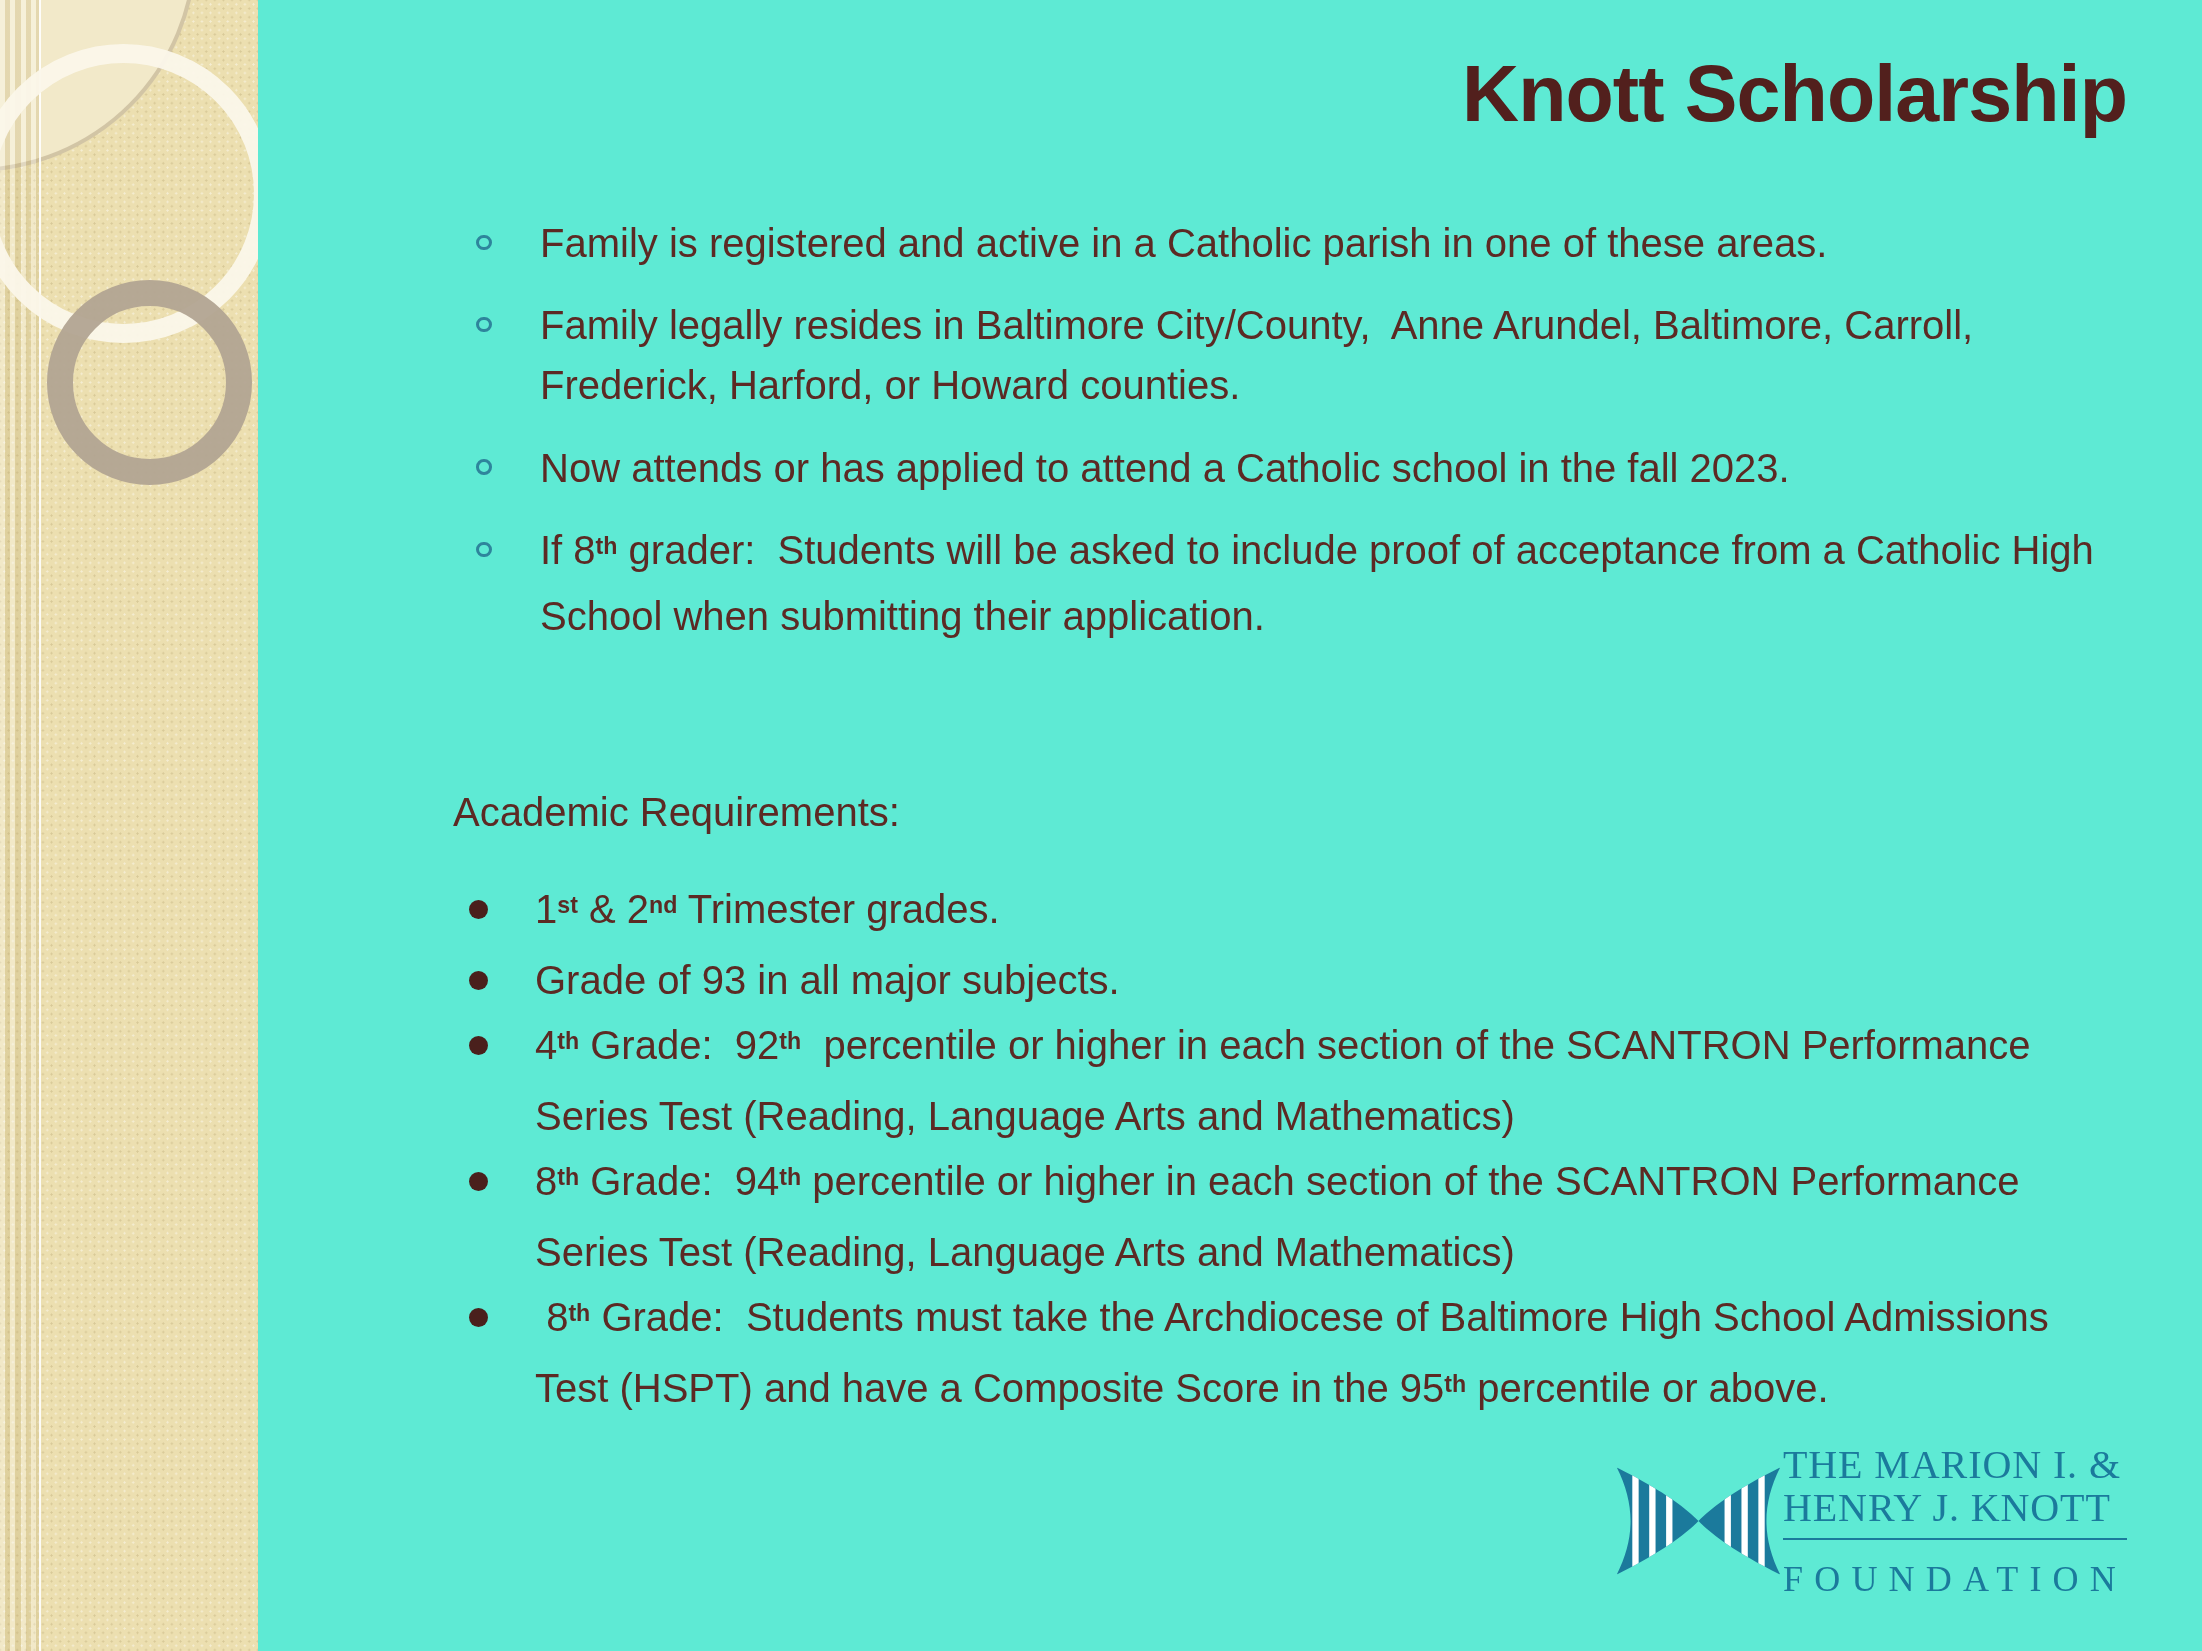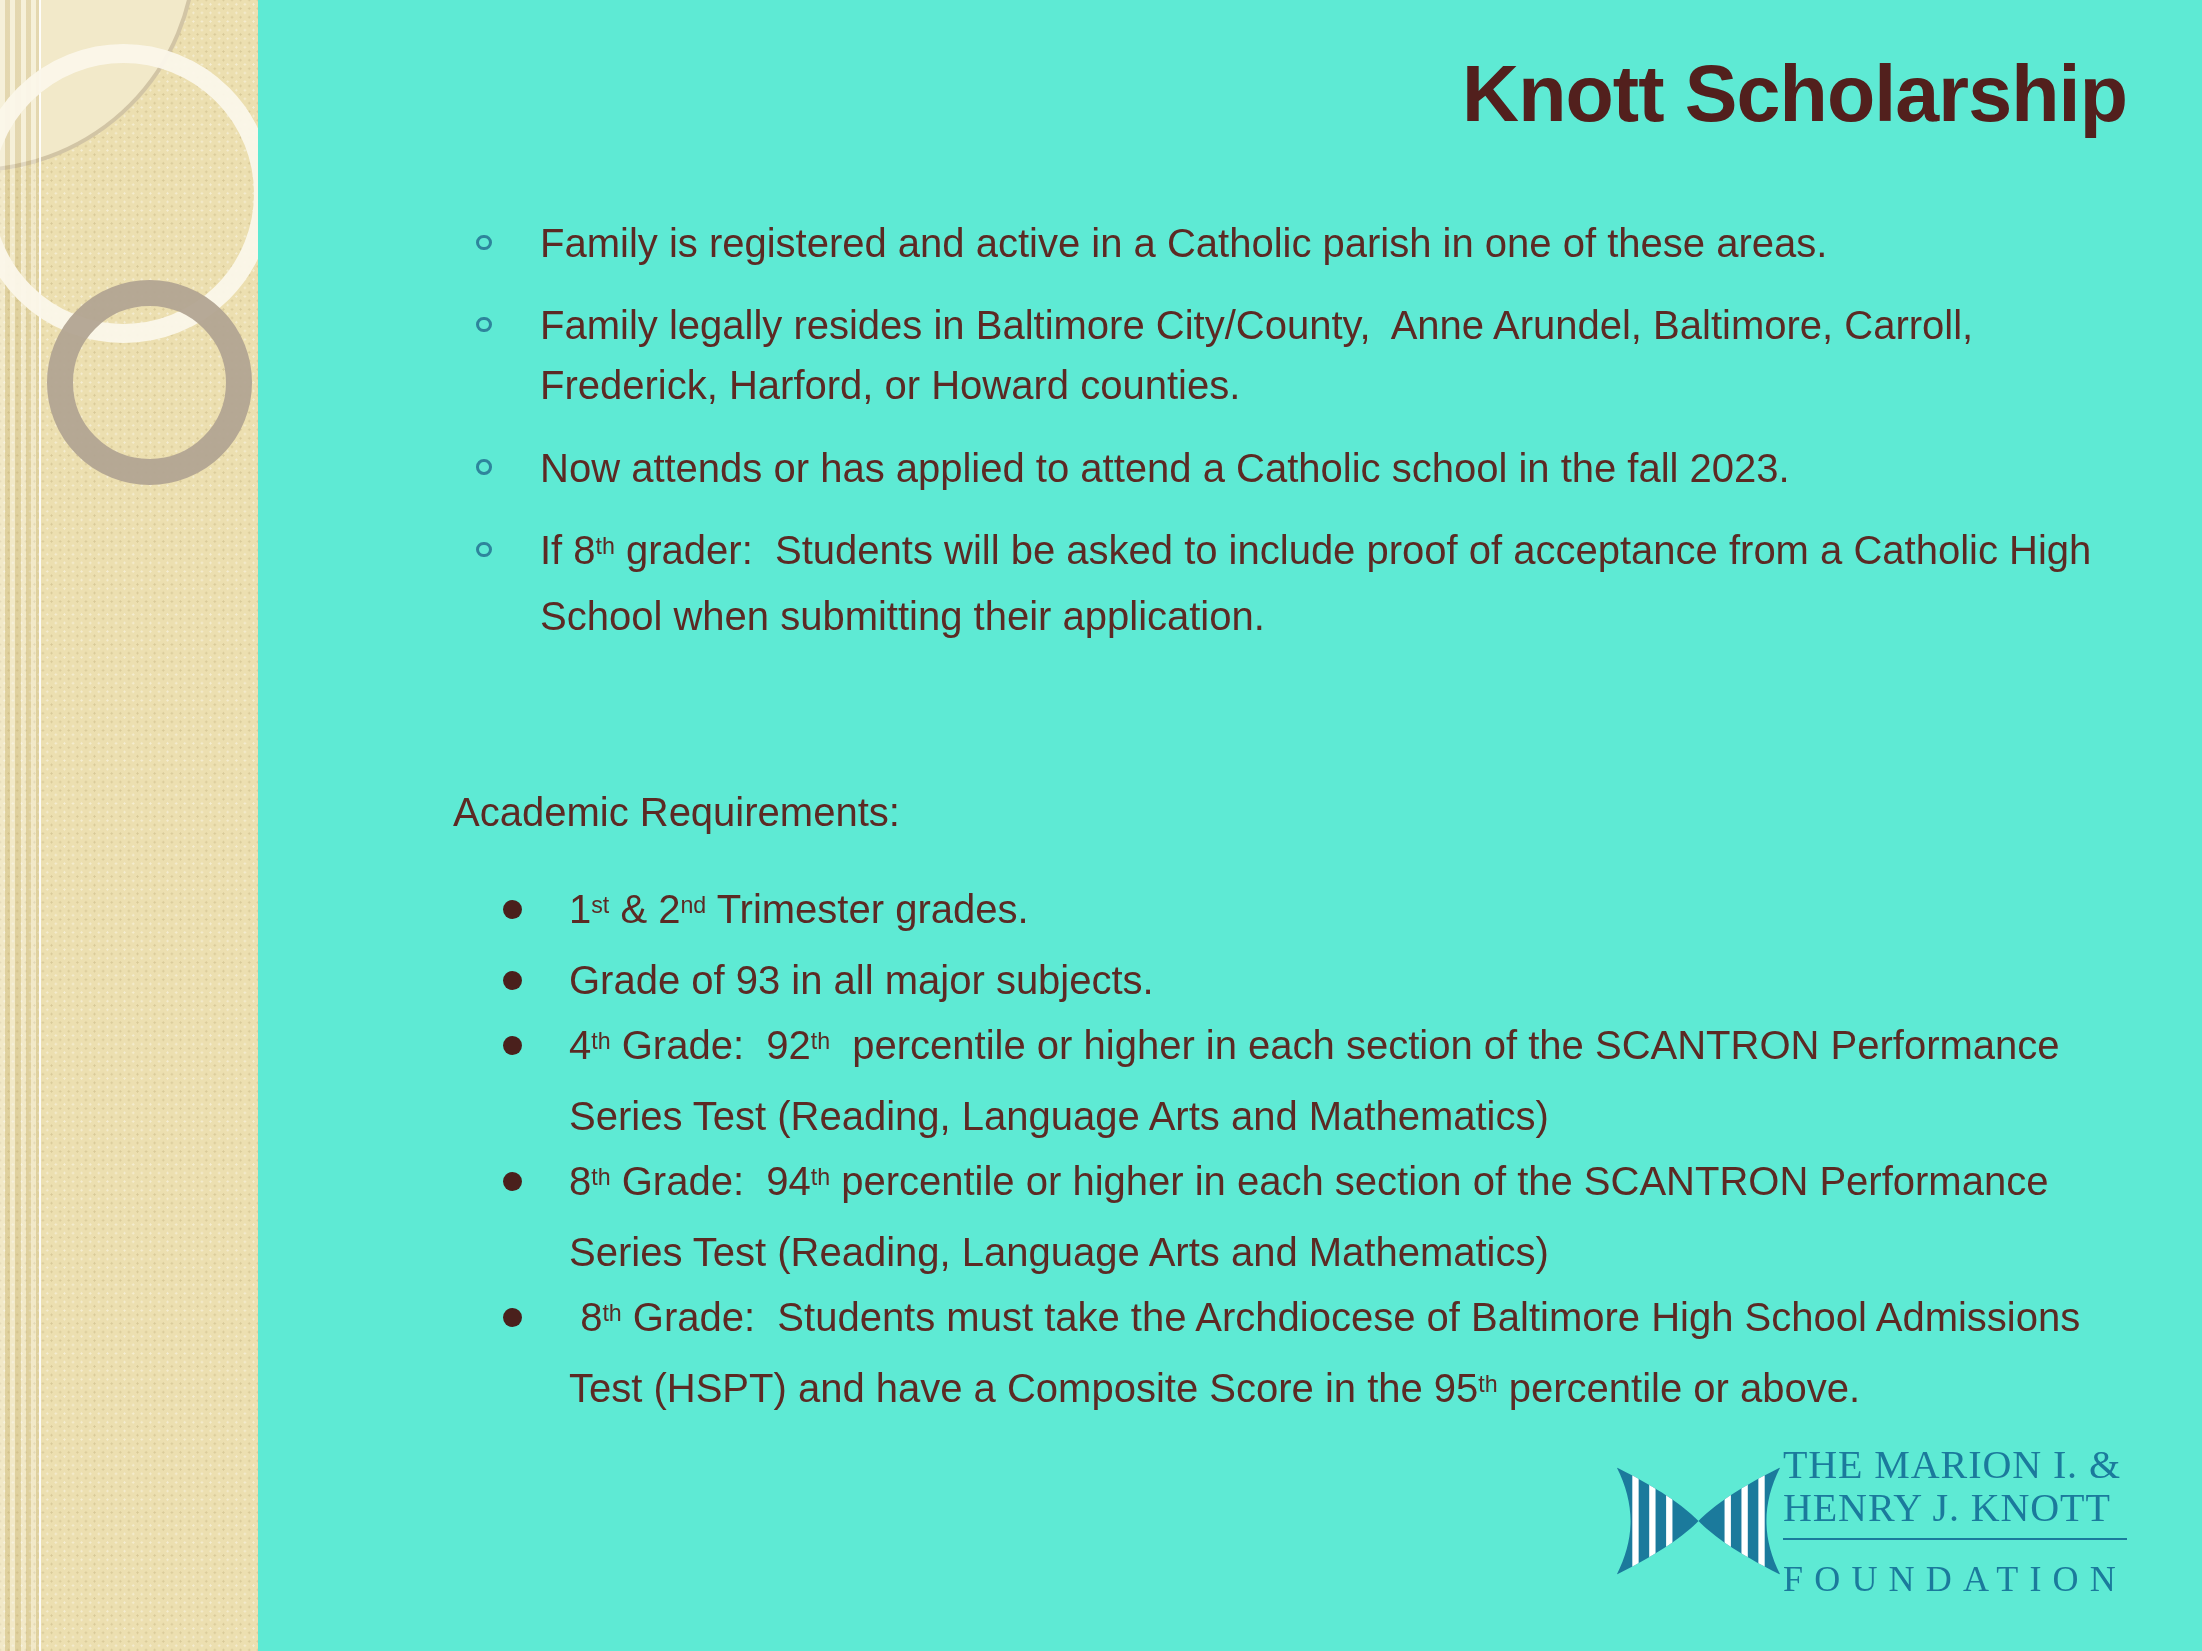--- a/index.html
+++ b/index.html
@@ -76,40 +76,40 @@
   }
 
   
   .acad-h {
     position:absolute; left:453px; top:790px;
     font-size:40px; font-weight:normal;
     color:#5c2a24;
     white-space:pre-wrap;
   }
   ul.acad {
-    position:absolute; left:500px; top:877px; width:1656px;
+    position:absolute; left:466px; top:877px; width:1656px;
     list-style:none;
   }
   ul.acad li {
     position:relative;
     padding-left:69px;
     font-size:40px; line-height:65px;
     color:#5c2a24;
   }
   .fbullet {
     position:absolute; left:3.4px; top:23px;
     width:19px; height:19px; border-radius:50%;
     background:#4a201c;
   }
 
   .rich { white-space:pre-wrap; }
   .rich sup {
     font-size:58%;
     vertical-align:baseline;
-    position:relative; top:-0.45em;
+    position:relative; top:-0.45em;font-weight:bold;
   }
 
   
   .logo {
     position:absolute; right:76px; bottom:53px;
     display:flex; align-items:center; 
   }
   .logo-mark { width:169px; height:114px; flex:0 0 auto; }
   .logo-text {
     font-family:"Liberation Serif", serif;

